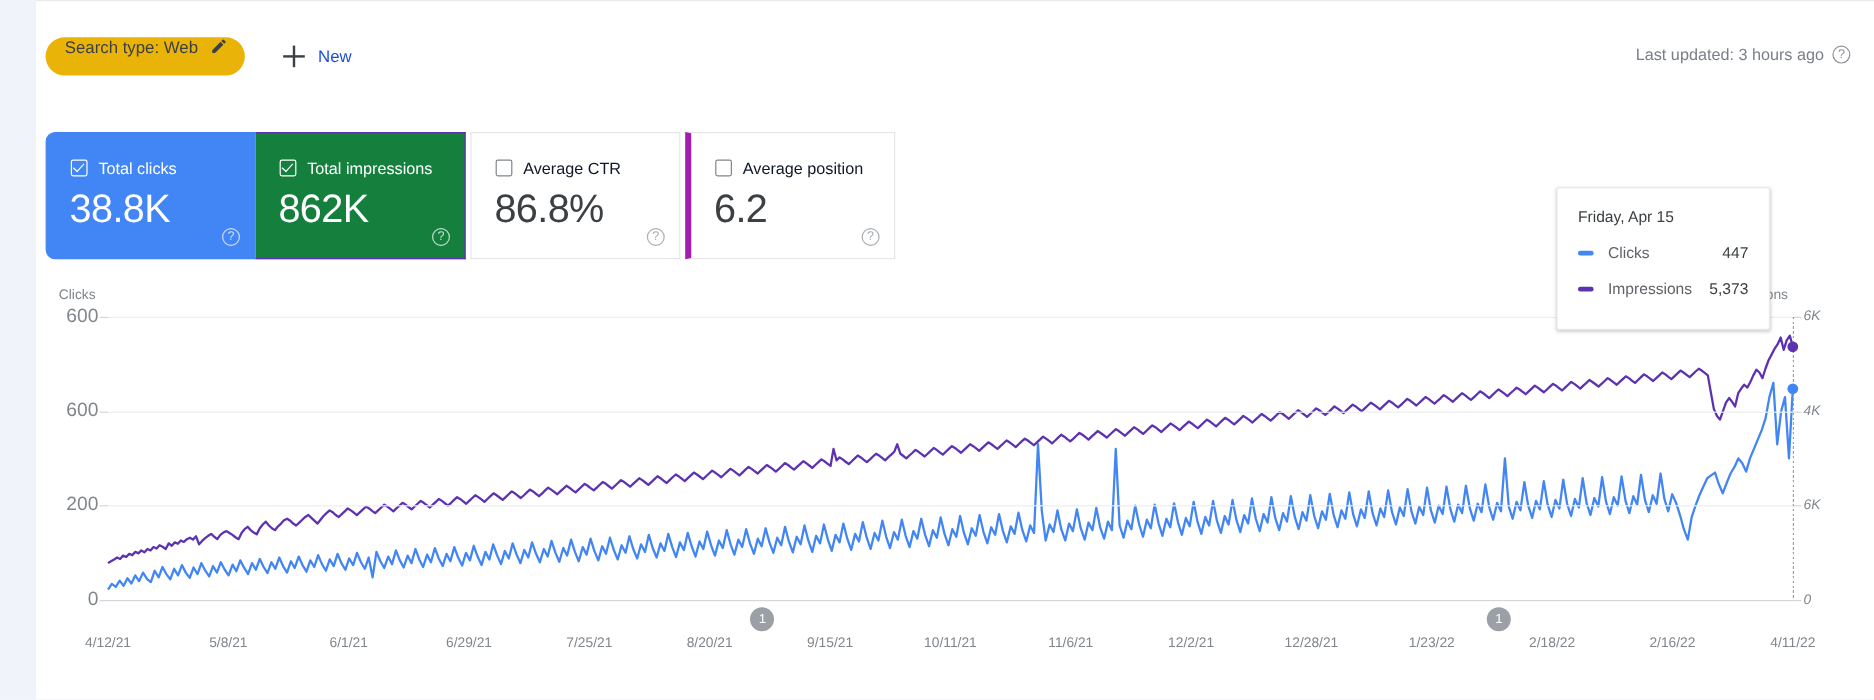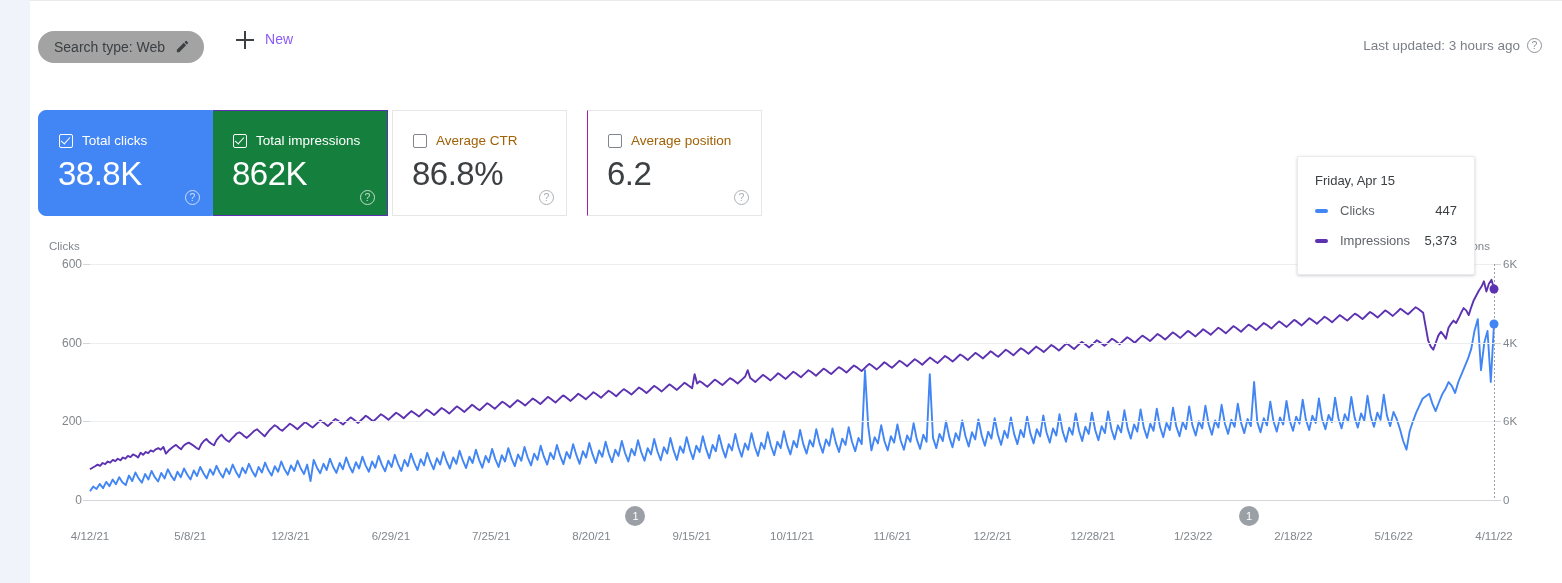--- a/index.html
+++ b/index.html
@@ -20,34 +20,34 @@
     position: absolute; left: 30px; top: 0; width: 1532px; height: 1px;
     background: #e8eaed;
   }
 
   
   .filter-bar {
     position: absolute; left: 38px; top: 31px; height: 32px;
     display: flex; align-items: center; gap: 0;
   }
   .chip {
-    display: flex; align-items: center; gap: 10px;
+    display: flex; align-items: flex-start; gap: 10px;
     height: 32px; padding: 0 14px 1px 16px;
-    background: #a3a3a3; border-radius: 16px;
+    background: #eab308; border-radius: 16px;
     color: #3c4043; font-size: 14px; white-space: nowrap;
     cursor: pointer;
   }
   .chip + .chip { margin-left: 10px; }
   .chip .pencil { display: block; width: 15px; height: 15px; flex: 0 0 15px; }
   .chip .pencil svg { display: block; }
 
   .new-btn {
-    display: flex; align-items: flex-start; gap: 11px;
+    display: flex; align-items: center; gap: 11px;
     margin-left: 22px; height: 32px; padding: 0 10px;
-    color: #8b5cf6; font-size: 14px; cursor: pointer;
+    color: #1d4ed8; font-size: 14px; cursor: pointer;
   }
   .plus {
     position: relative; width: 18px; height: 18px; flex: 0 0 18px;
   }
   .plus::before, .plus::after {
     content: ""; position: absolute; background: #3c4043;
   }
   .plus::before { left: 0; top: 8px; width: 18px; height: 1.6px; }
   .plus::after { top: 0; left: 8px; height: 18px; width: 1.6px; }
 
@@ -77,38 +77,38 @@
     border-left: none;
   }
   .card:first-child { border-left: 1px solid #e4e6ea; }
   .card.sel-blue {
     background: #4285f4; border-color: #4285f4;
     border-top-left-radius: 8px; border-bottom-left-radius: 8px;
   }
   .card.sel-purple { background: #15803d; border-color: #5d32b0; }
   .card.plain { width: 175px; }
   .card:nth-child(3) { margin-left: 4px; border-left: 1px solid #e4e6ea; }
-  .card:nth-child(4) { margin-left: 20px; border-left: 1px solid #a21caf; }
+  .card:nth-child(4) { margin-left: 4px; border-left: 5px solid #a21caf; }
 
   .card-head {
     position: absolute; left: 20px; top: 22px;
-    display: flex; align-items: flex-end; gap: 9px;
+    display: flex; align-items: flex-start; gap: 9px;
   }
   .cbox {
     width: 14px; height: 14px; flex: 0 0 14px;
     border: 1.6px solid #80868b; border-radius: 2px; position: relative;
   }
   .sel-blue .cbox, .sel-purple .cbox { border-color: #ffffff; }
   .cbox.checked::after {
     content: ""; position: absolute; left: 3.3px; top: 0.4px;
     width: 4px; height: 8px;
     border: solid #ffffff; border-width: 0 1.8px 1.8px 0;
     transform: rotate(42deg);
   }
-  .card-label { font-size: 13.5px; color: #a16207; white-space: nowrap; }
+  .card-label { font-size: 13.5px; color: #0f172a; white-space: nowrap; }
   .sel-blue .card-label, .sel-purple .card-label { color: #ffffff; font-weight: 500; }
 
   .card-value {
     position: absolute; left: 19px; top: 44px;
     font-size: 33px; color: #3c4043; font-weight: 400; letter-spacing: -0.5px;
   }
   .sel-blue .card-value, .sel-purple .card-value { color: #ffffff; }
 
   .card-help {
     position: absolute; right: 12px; bottom: 10px; color: #9aa0a6;
@@ -120,25 +120,25 @@
   .axis-title {
     position: absolute; font-size: 11.5px; color: #80868b;
   }
   .axis-title.left { left: 11px; top: 2px; }
   .axis-title.right { right: 58px; top: 2px; }
 
   .plot { position: absolute; left: 52px; top: 26px; width: 1404px; height: 236px; }
 
   .ytick {
     position: absolute; right: calc(100% + 8px); transform: translateY(-50%);
-    font-size: 12px; color: #80868b; white-space: nowrap;
+    font-size: 16px; color: #80868b; white-space: nowrap;
   }
   .ytick-r {
     position: absolute; left: calc(100% + 9px); transform: translateY(-50%);
-    font-size: 11.5px; color: #80868b; white-space: nowrap;
+    font-size: 11.5px; color: #80868b; white-space: nowrap; font-style: italic;
   }
   .gridline {
     position: absolute; left: 0; width: 100%; height: 1px; background: #eceef0;
   }
   .gridline.base { background: #d4d6d9; }
   .tickmark {
     position: absolute; left: -7px; width: 7px; height: 1px; background: #d4d6d9;
   }
   .tickmark-r { position: absolute; right: -7px; width: 7px; height: 1px; background: #d4d6d9; }
 
@@ -273,32 +273,32 @@
         <div class="ytick-r" style="top: 0px;">6K</div>
         <div class="tickmark-r" style="top: 0px;"></div>
         <div class="cursor-line" style="left: 1404px;"></div>
         <div class="endpt" style="left: 1404px; top: 60.18px; background: rgb(66, 133, 244);"></div>
         <div class="endpt" style="left: 1404px; top: 24.662px; background: rgb(93, 50, 176);"></div>
       </div>
 
     <div class="xlabels" id="xlabels">
         <div class="xlabel" style="left: 0px;">4/12/21</div>
         <div class="xlabel" style="left: 100.286px;">5/8/21</div>
-        <div class="xlabel" style="left: 200.571px;">12/3/21</div>
+        <div class="xlabel" style="left: 200.571px;">6/1/21</div>
         <div class="xlabel" style="left: 300.857px;">6/29/21</div>
         <div class="xlabel" style="left: 401.143px;">7/25/21</div>
         <div class="xlabel" style="left: 501.429px;">8/20/21</div>
         <div class="xlabel" style="left: 601.714px;">9/15/21</div>
         <div class="xlabel" style="left: 702px;">10/11/21</div>
         <div class="xlabel" style="left: 802.286px;">11/6/21</div>
         <div class="xlabel" style="left: 902.571px;">12/2/21</div>
         <div class="xlabel" style="left: 1002.86px;">12/28/21</div>
         <div class="xlabel" style="left: 1103.14px;">1/23/22</div>
         <div class="xlabel" style="left: 1203.43px;">2/18/22</div>
-        <div class="xlabel" style="left: 1303.71px;">5/16/22</div>
+        <div class="xlabel" style="left: 1303.71px;">2/16/22</div>
         <div class="xlabel" style="left: 1404px;">4/11/22</div>
       </div>
     <div id="annots">
         <div class="annot" style="left: 597.454px;">1</div>
         <div class="annot" style="left: 1211.14px;">1</div>
       </div>
   </div>
 
   <div class="tooltip">
     <div class="tt-title">Friday, Apr 15</div>

